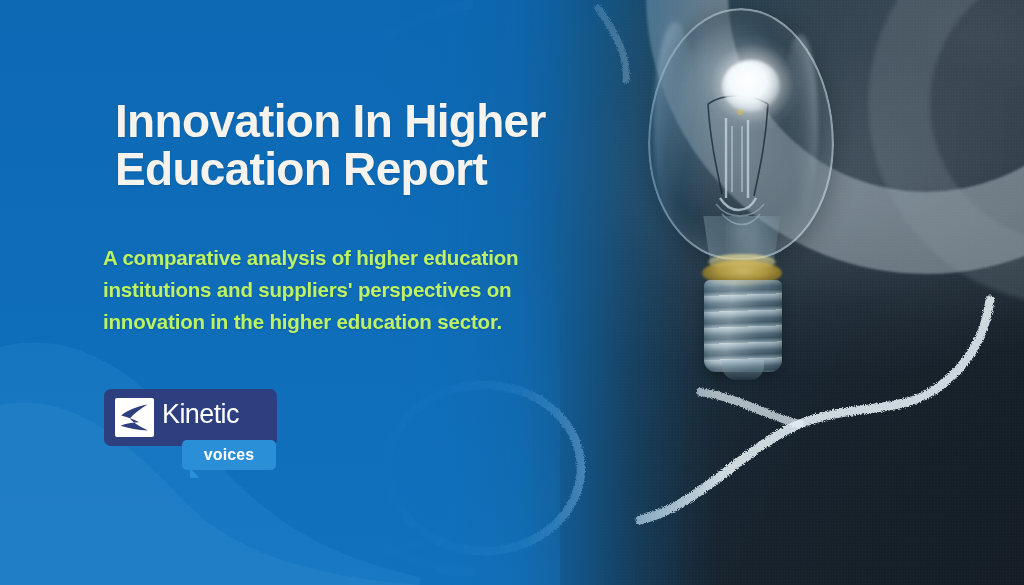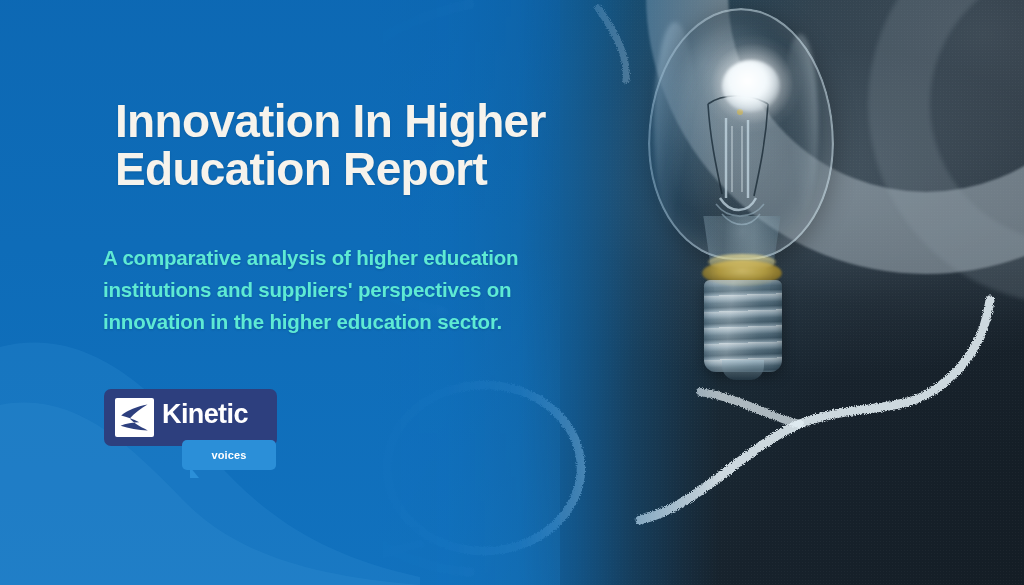--- a/index.html
+++ b/index.html
@@ -201,21 +201,21 @@
     white-space:pre-line;
     margin-left:12px;
   }
 
   .subtitle {
     margin-top:48px;
     font-size:20.5px;
     line-height:1.58;
     font-weight:700;
     letter-spacing:-0.18px;
-    color:#5eead4;
+    color:#bef264;
     text-shadow:0 1px 2px rgba(8,48,86,0.26);
     max-width:515px;
   }
 
   
   .logo { position:absolute; left:104px; top:389px; width:180px; height:92px; }
 
   .logo-bubble {
     position:absolute; left:0; top:0;
     width:173px; height:57px;
@@ -232,21 +232,21 @@
   .logo-mark {
     position:absolute; left:11px; top:9px;
     width:39px; height:39px;
     background:#FFFFFF;
     border-radius:2px;
   }
   .logo-mark svg { position:absolute; left:4px; top:6px; width:31px; height:27px; }
 
   .logo-word {
     position:absolute; left:58px; top:12px;
-    font-size:27px; font-weight:700;
+    font-size:27px; font-weight:400;
     letter-spacing:-0.6px;
     color:#FFFFFF;
     line-height:1;
   }
 
   .logo-sub {
     position:absolute; left:78px; top:51px;
     width:94px; height:30px;
     background:#2B8FD8;
     border-radius:5px;
@@ -255,21 +255,21 @@
     position:absolute; left:86px; top:78px;
     width:0; height:0;
     border-left:9px solid #2B8FD8;
     border-right:6px solid transparent;
     border-top:11px solid transparent;
   }
   .logo-sub-word {
     position:absolute; left:0; top:0;
     width:94px; height:30px;
     display:flex; align-items:center; justify-content:center;
-    font-size:11px; font-weight:700;
+    font-size:16px; font-weight:700;
     letter-spacing:0.1px;
     color:#FFFFFF;
   }
 </style>
 </head>
 <body>
 
 <div class="cover">
 
   <div class="photo-layer"></div>

